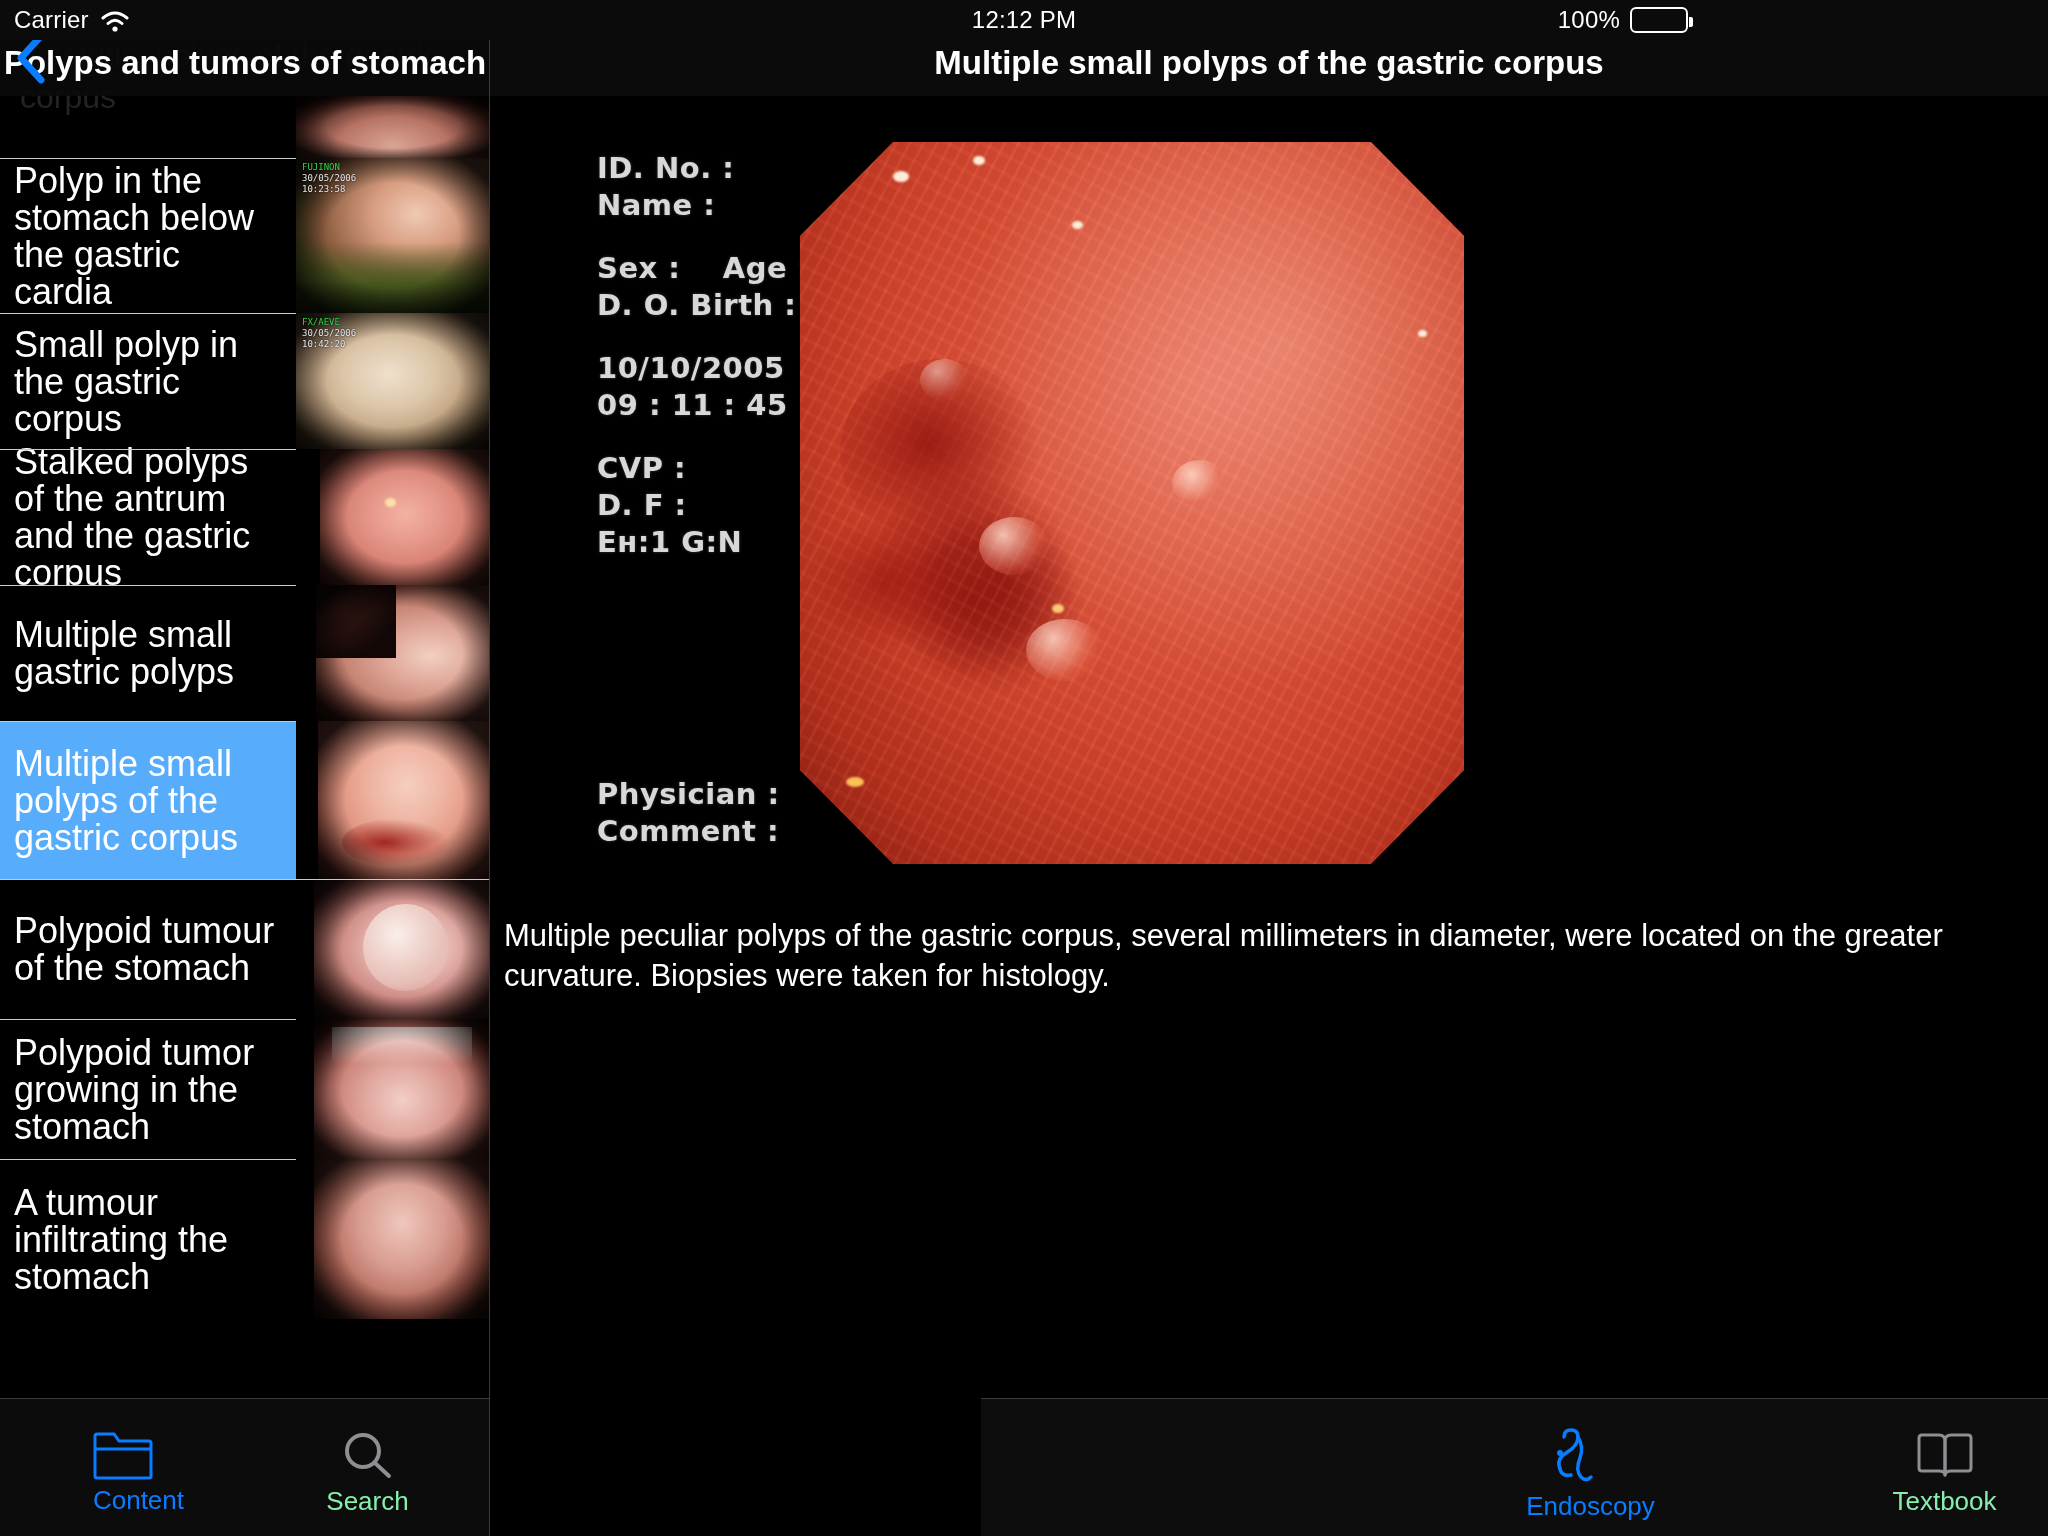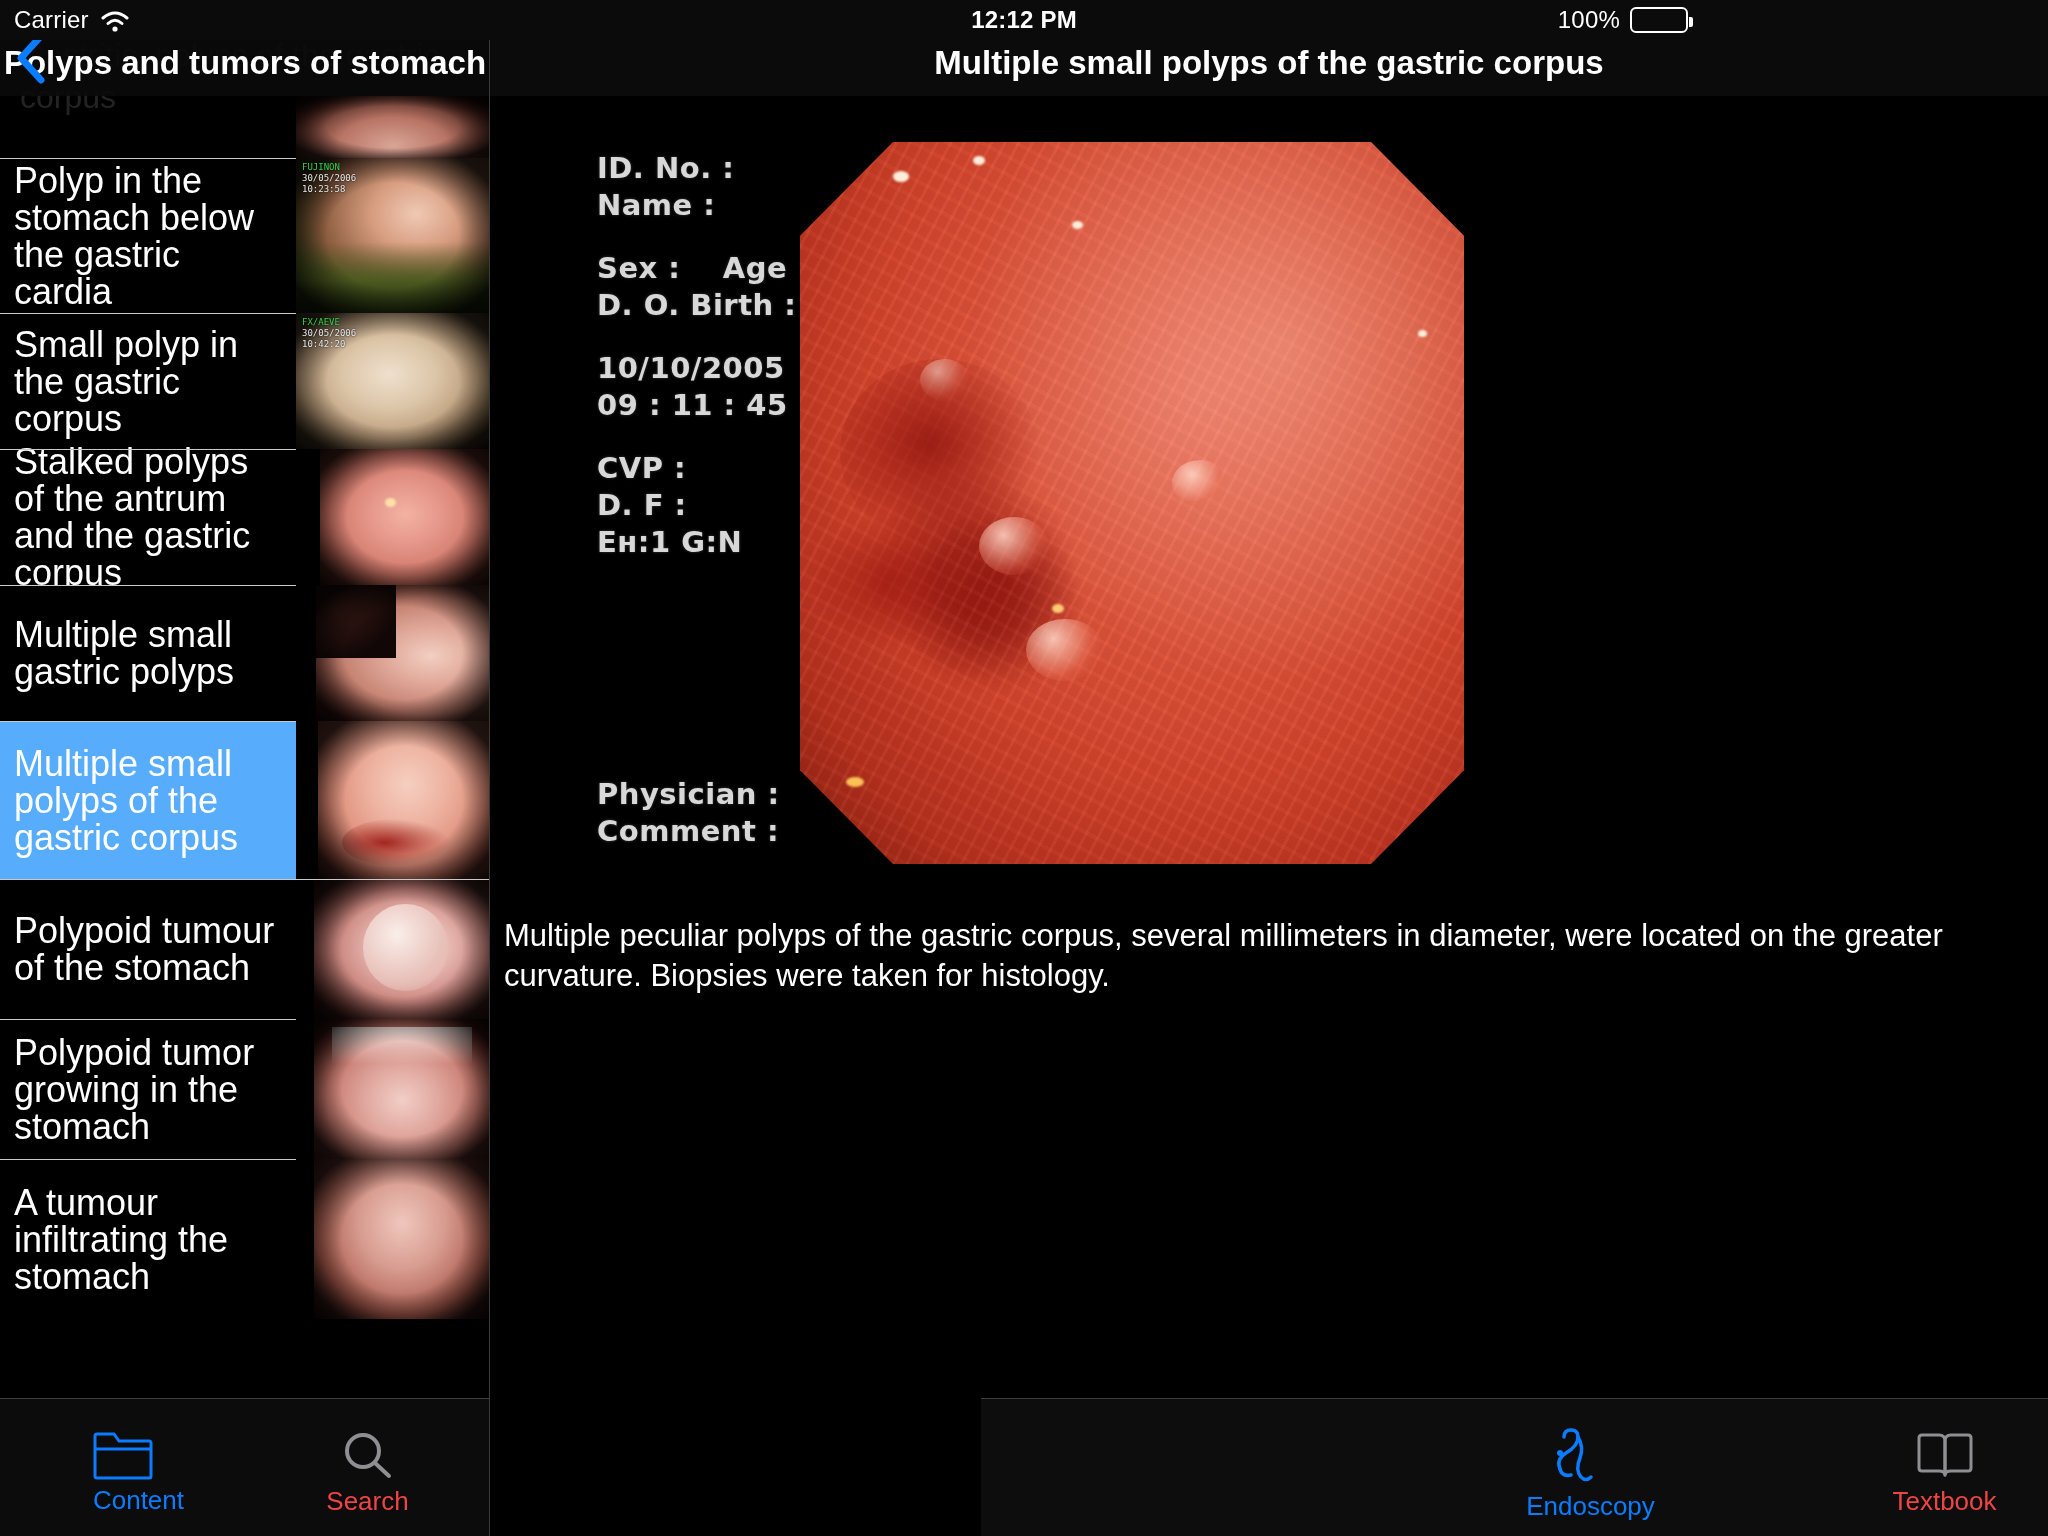--- a/index.html
+++ b/index.html
@@ -12,21 +12,21 @@
   #app { position:relative; width:2048px; height:1536px; background:#000; display:flex; }
 
   
   .statusbar{
     position:absolute; top:0; left:0; width:1704px; height:40px;
     display:flex; align-items:center; z-index:60;
     color:#fff; font-size:24px; letter-spacing:0.2px;
     background:#0b0b0b;
   }
   .sb-left{ position:absolute; left:14px; display:flex; align-items:center; gap:12px; }
-  .sb-center{ position:absolute; left:0; width:2048px; text-align:center;font-weight:bold; }
+  .sb-center{ position:absolute; left:0; width:2048px; text-align:center; }
   .sb-right{ position:absolute; right:16px; display:flex; align-items:center; gap:10px; }
   .wifi-icon{ display:inline-block; width:28px; height:20px; position:relative; }
   .batt{ width:58px; height:26px; border:2px solid #fff; border-radius:6px; position:relative; padding:3px; }
   .batt::after{ content:""; position:absolute; right:-7px; top:8px; width:4px; height:10px;
                 background:#fff; border-radius:0 2px 2px 0; }
   .batt-fill{ height:100%; background:#fff; border-radius:2px; }
 
   
   .master{
     position:relative; width:490px; height:1536px; background:#000;
@@ -91,21 +91,21 @@
     background:rgba(14,14,14,0.94); border-top:1px solid #3c3c3c;
     display:flex; align-items:center; justify-content:center; gap:120px; z-index:50;
   }
   .tab{
     flex:1; display:flex; flex-direction:column; align-items:center;
     justify-content:center; gap:4px; cursor:pointer; padding-top:12px;
   }
   .tabbar-right .tab{ flex:0 0 auto; width:250px;justify-content:center; }
   .tab .tlabel{ font-size:26px; }
   .tab.active .tlabel{ color:#0a7cff;margin-left:32px; }
-  .tab.inactive .tlabel{ color:#ef4444; }
+  .tab.inactive .tlabel{ color:#86efac; }
 
   
   .detail{
     position:relative; width:1558px; height:1536px; background:#000; overflow:hidden;
   }
   .detail-nav{
     position:absolute; top:0; left:0; width:1558px; height:96px;
     background:#0b0b0b; display:flex; align-items:flex-end;
     justify-content:center; z-index:40;
   }

